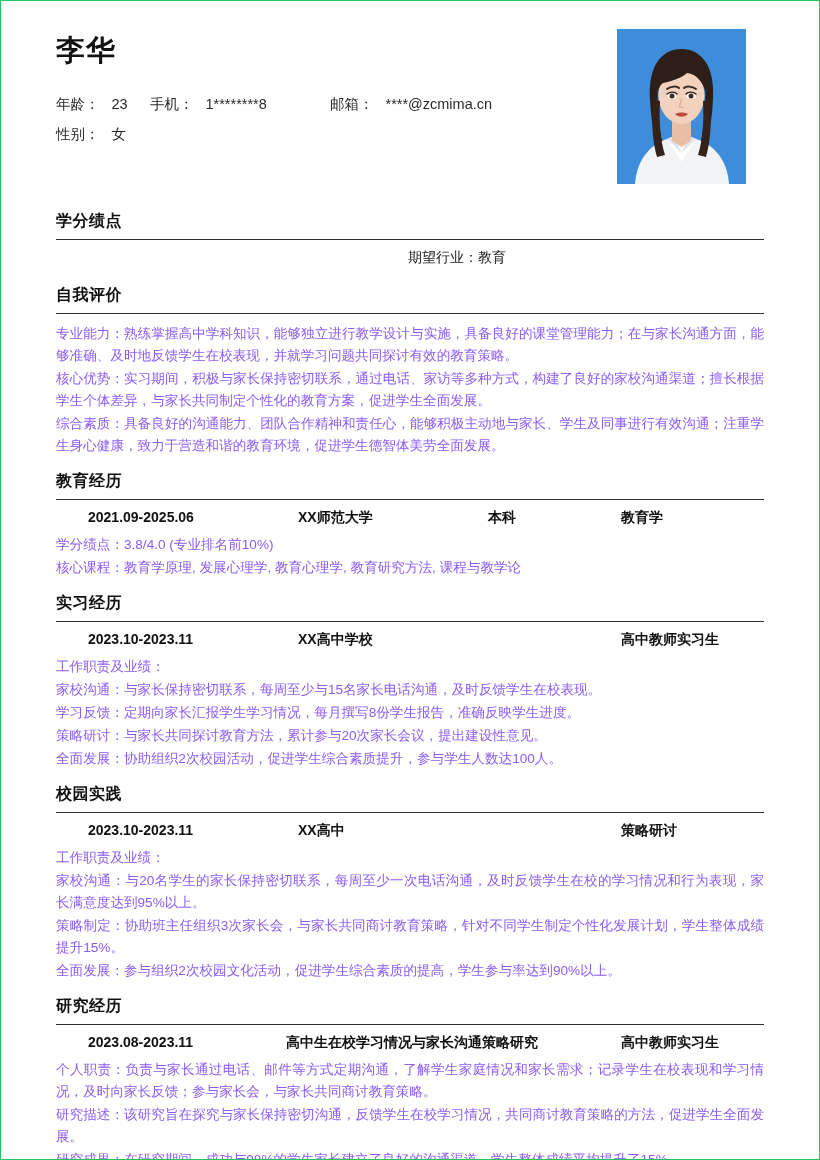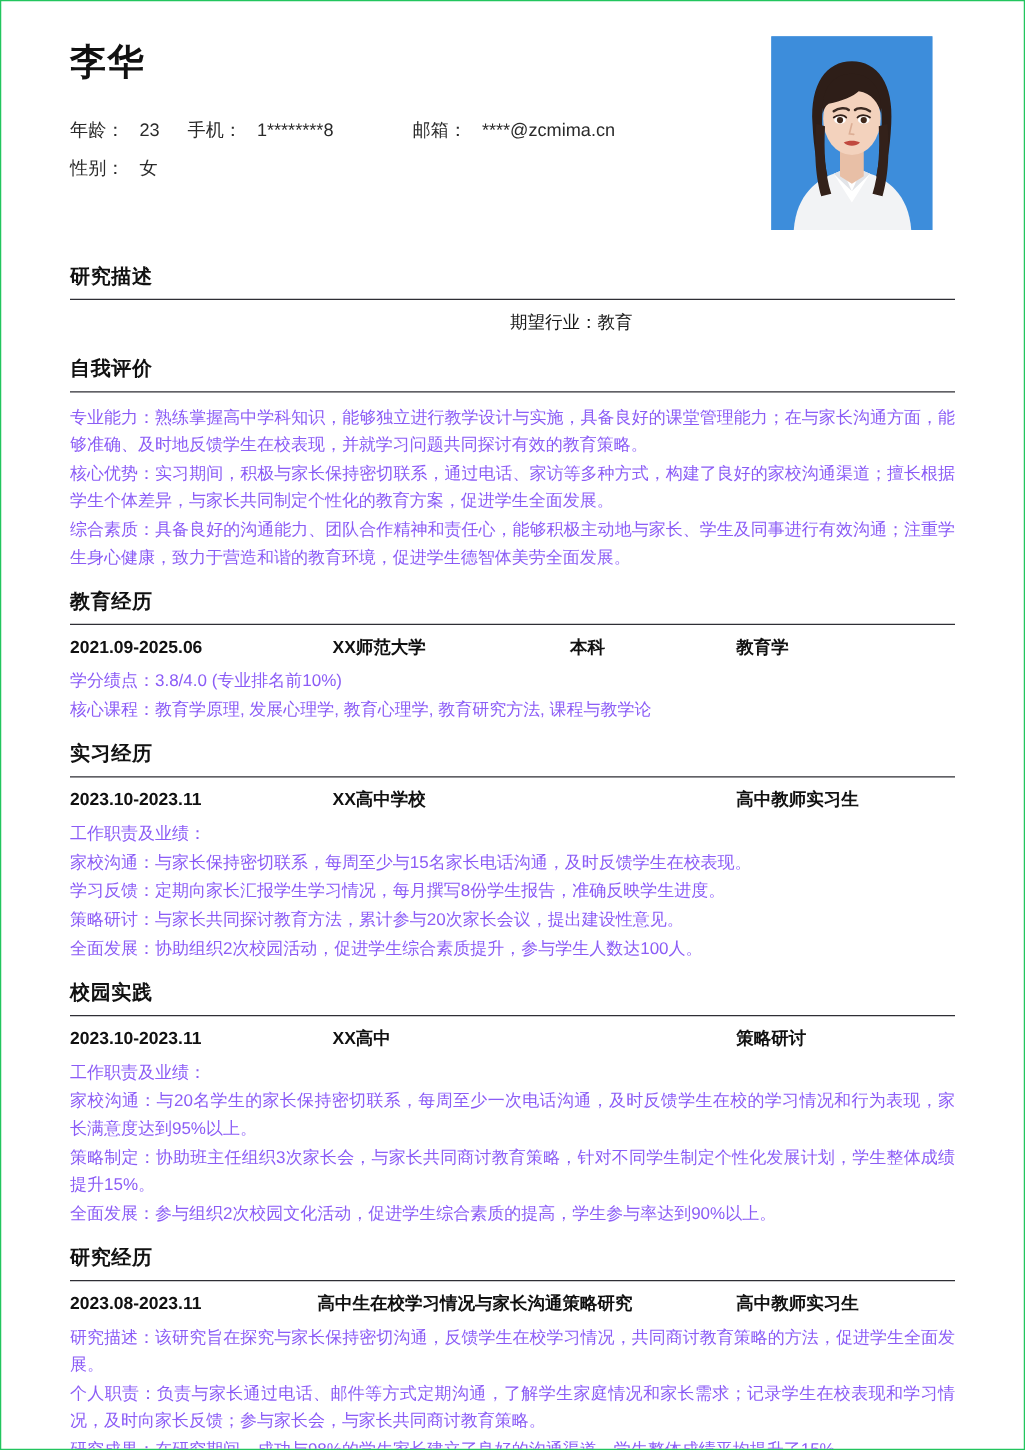--- a/index.html
+++ b/index.html
@@ -51,21 +51,21 @@
 
   .body-line {
     font-size: 13.6px; line-height: 1.62; color: #8b5cf6;
     text-align: justify;
   }
   .body-line + .body-line { margin-top: 1px; }
 
   
   .entry-head {
     position: relative; height: 22px; font-size: 14px; font-weight: bold;
-    color: #111; margin-bottom: 3px; margin-top: 2px;
+    color: #111; margin-bottom: 3px; margin-top: 2px; margin-left: 32px;
   }
   .entry-head span { position: absolute; top: 0; white-space: nowrap; }
   .col-date  { left: 0px; }
   .col-org   { left: 210px; }
   .col-deg   { left: 400px; }
   .col-major { left: 533px; }
   .col-role  { left: 533px; }
   .col-role-practice { left: 533px; }
   .col-org-research { left: 198px; }
   .col-role-research { left: 533px; }
@@ -136,21 +136,21 @@
 
         <path d="M58 85 C61.5 88.5 67.5 88.5 71 85 C67.5 83 61.5 83 58 85 Z" fill="#c0493f"></path>
 
         <path d="M36 70 C34 96 36 114 40 128 L48 126 C43 110 42 92 43 72 Z" fill="#33211a"></path>
         <path d="M93 70 C95 96 93 114 89 128 L81 126 C86 110 87 92 86 72 Z" fill="#33211a"></path>
       </svg>
     </div>
   </div>
 
   <div class="section">
-    <div class="sec-title">研究描述</div>
+    <div class="sec-title">学分绩点</div>
     <div class="sec-rule"></div>
     <div class="intent-row">
       <span class="intent-b">期望行业：教育</span>
     </div>
   </div>
 
   <div class="section">
     <div class="sec-title">自我评价</div>
     <div class="sec-rule"></div>
     <div class="body-line">专业能力：熟练掌握高中学科知识，能够独立进行教学设计与实施，具备良好的课堂管理能力；在与家长沟通方面，能够准确、及时地反馈学生在校表现，并就学习问题共同探讨有效的教育策略。</div>
@@ -201,18 +201,18 @@
   </div>
 
   <div class="section">
     <div class="sec-title">研究经历</div>
     <div class="sec-rule"></div>
     <div class="entry-head">
       <span class="col-date">2023.08-2023.11</span>
       <span class="col-org-research">高中生在校学习情况与家长沟通策略研究</span>
       <span class="col-role-research">高中教师实习生</span>
     </div>
+    <div class="body-line">个人职责：负责与家长通过电话、邮件等方式定期沟通，了解学生家庭情况和家长需求；记录学生在校表现和学习情况，及时向家长反馈；参与家长会，与家长共同商讨教育策略。</div>
     <div class="body-line">研究描述：该研究旨在探究与家长保持密切沟通，反馈学生在校学习情况，共同商讨教育策略的方法，促进学生全面发展。</div>
-    <div class="body-line">个人职责：负责与家长通过电话、邮件等方式定期沟通，了解学生家庭情况和家长需求；记录学生在校表现和学习情况，及时向家长反馈；参与家长会，与家长共同商讨教育策略。</div>
     <div class="body-line">研究成果：在研究期间，成功与98%的学生家长建立了良好的沟通渠道，学生整体成绩平均提升了15%。</div>
   </div>
 
 </div>
 
 </body></html>

